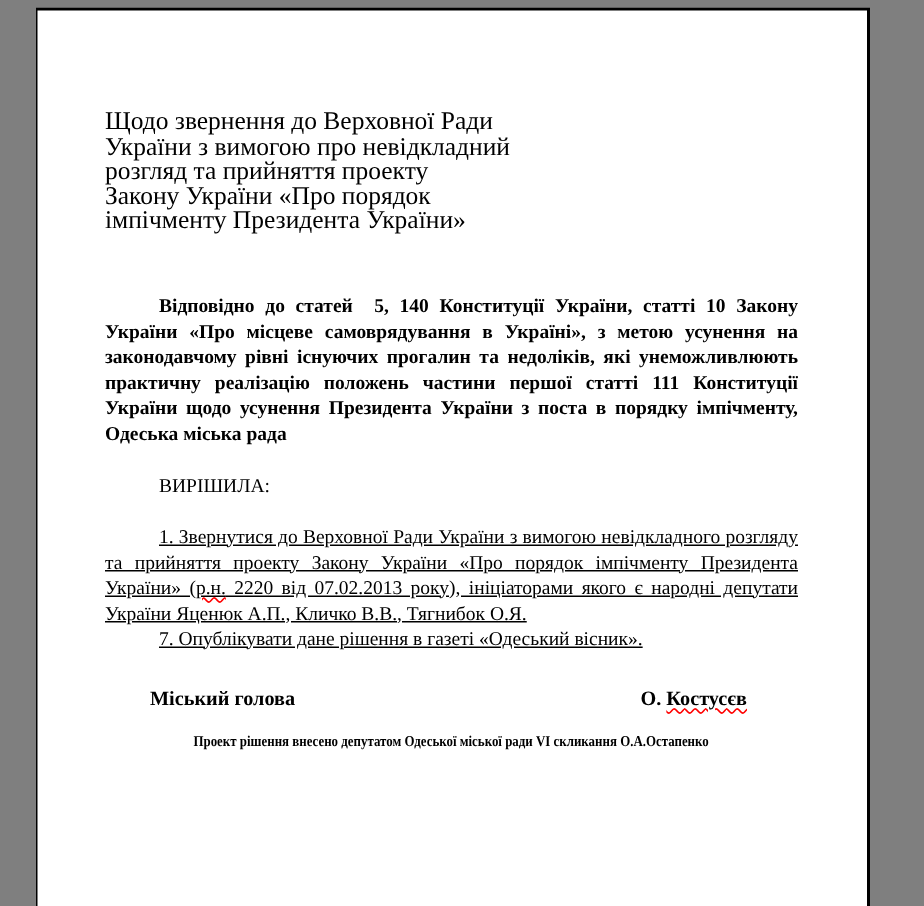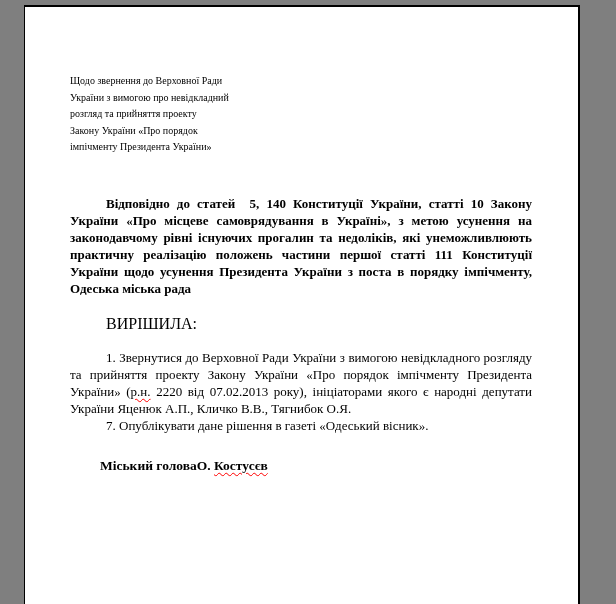--- a/index.html
+++ b/index.html
@@ -27,48 +27,49 @@
     height: 645px;
     background: var(--paper);
     border: 1px solid #000;
     border-top-width: 2px;
     border-right-width: 2px;
     padding: 0 46px 0 45px;
   }
   .subject {
     margin: 66px 0 0 0;
     width: 320px;
-    font-size: 10px;
+    font-size: 17px;
     line-height: 16.5px;
     white-space: pre-line;
   }
   .preamble {
     margin: 39px 0 0 0;
     font-size: 13px;
     line-height: 17px;
     text-align: justify;
     text-indent: 36px;
     font-weight: bold;
   }
   .decision {
     margin: 18px 0 0 36px;
-    font-size: 16px;
+    font-size: 13px;
     line-height: 17px;
   }
   .items { margin-top: 17px; }
   .item {
     margin: 0;
     font-size: 13px;
     line-height: 17px;
     text-align: justify;
     text-indent: 36px;
+    text-decoration: underline;
   }
   .sig-row {
     display: flex;
-    justify-content: flex-start;
+    justify-content: space-between;
     margin-top: 23px;
     padding: 0 34px 0 30px;
     font-size: 13.5px;
     font-weight: bold;
     line-height: 17px;
   }
   .footer-wrap {
     margin-top: 10px;
     text-align: center;
   }
@@ -106,14 +107,17 @@
   <div class="items">
     <p class="item"><span>1. Звернутися до Верховної Ради України з вимогою невідкладного розгляду та прийняття проекту Закону України «Про порядок імпічменту Президента України» (</span><span class="sp">р.н.</span><span> 2220 від 07.02.2013 року), ініціаторами якого є народні депутати України Яценюк А.П., Кличко В.В., Тягнибок О.Я.</span></p>
     <p class="item"><span>7. Опублікувати дане рішення в газеті «Одеський вісник».</span></p>
   </div>
 
   <div class="sig-row">
     <span>Міський голова</span>
     <span><span>О. </span><span class="sp">Костусєв</span></span>
   </div>
 
+  <div class="footer-wrap">
+    <span class="footer-inner">Проект рішення внесено депутатом Одеської міської ради VI скликання О.А.Остапенко</span>
+  </div>
 
 </div>
 
 </body></html>

